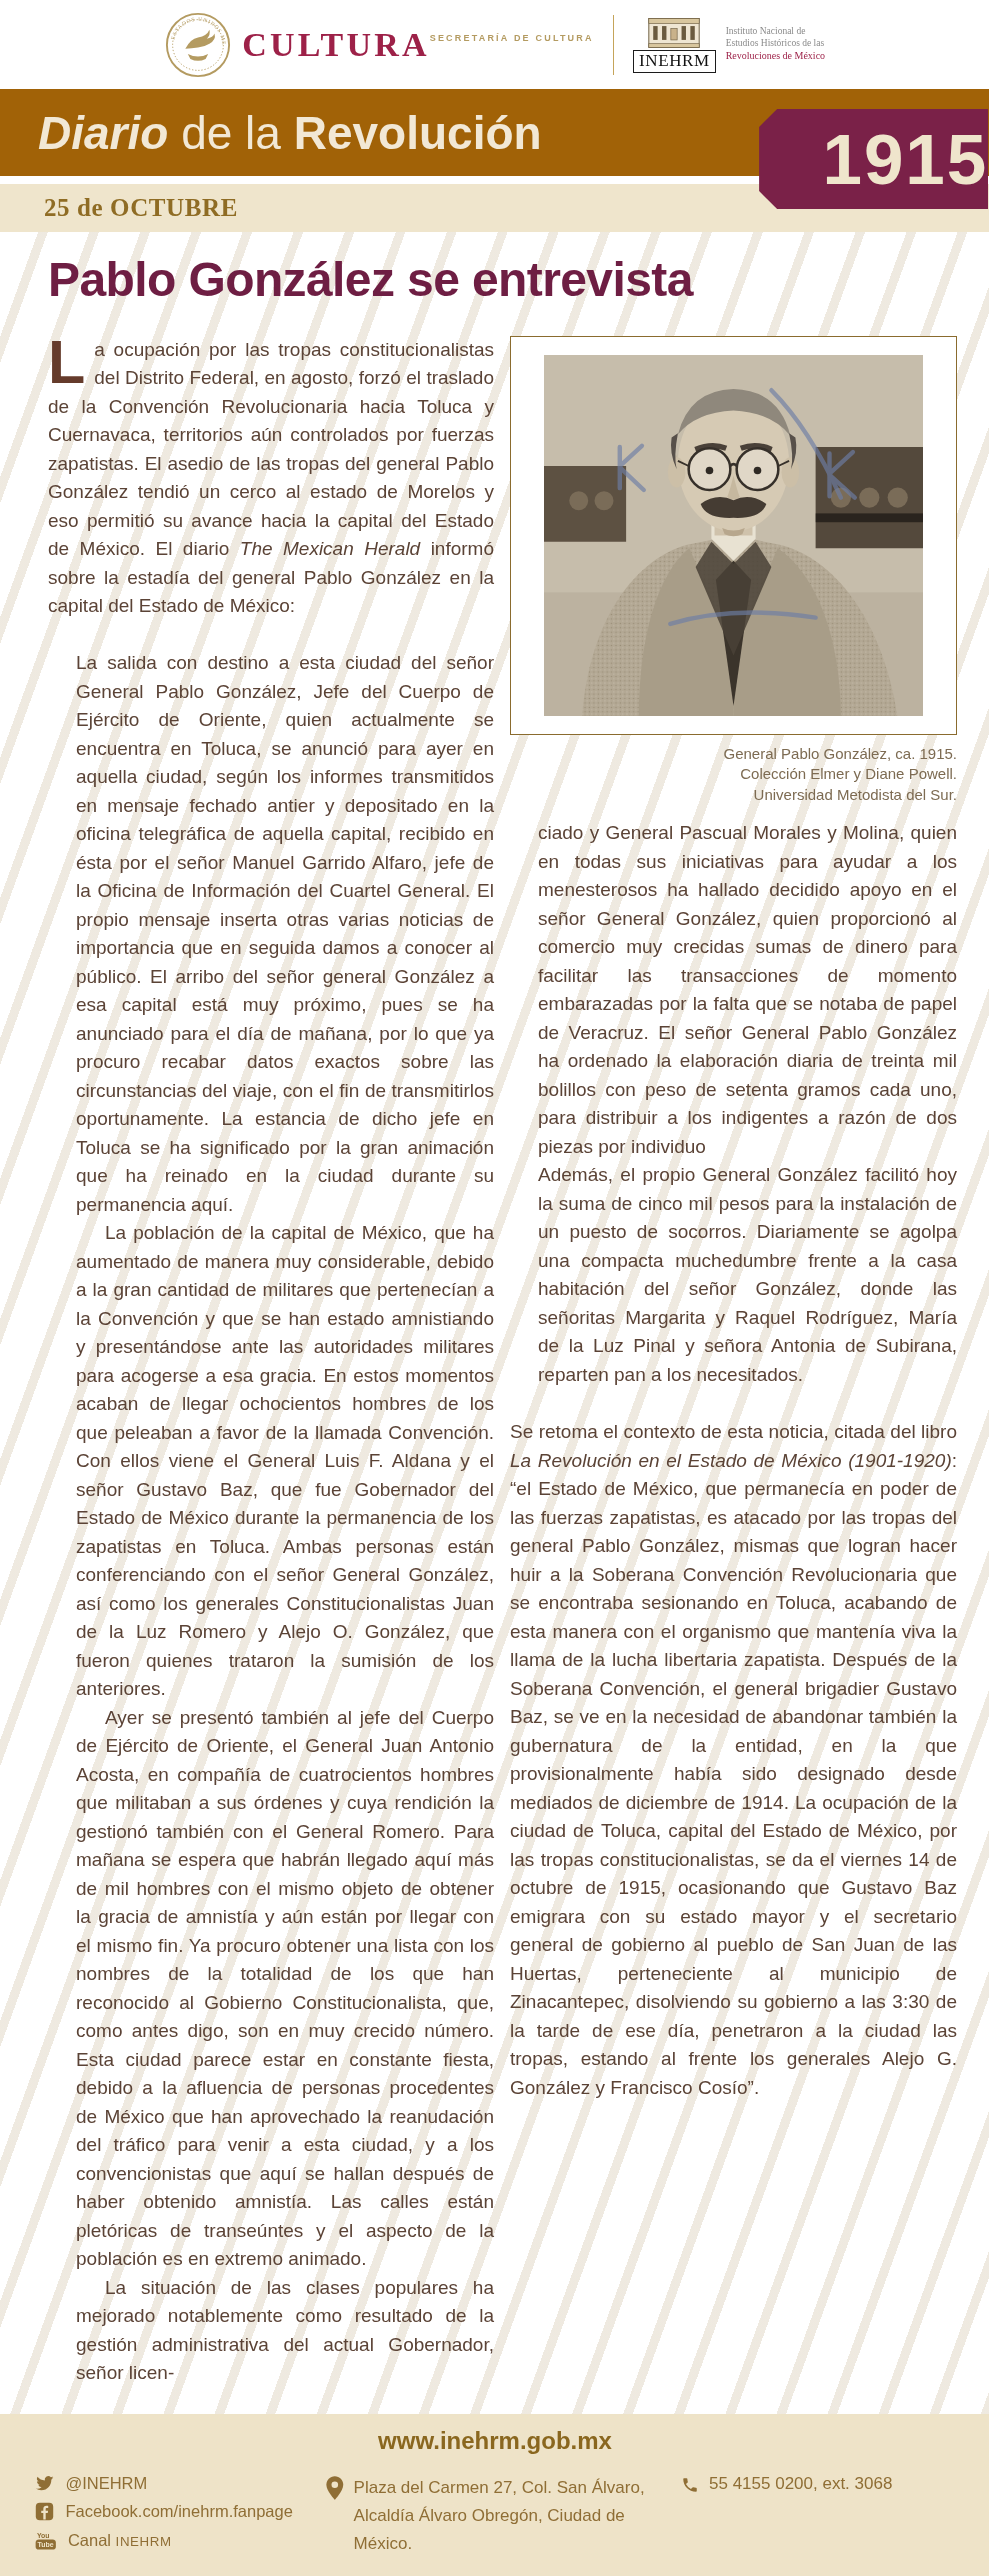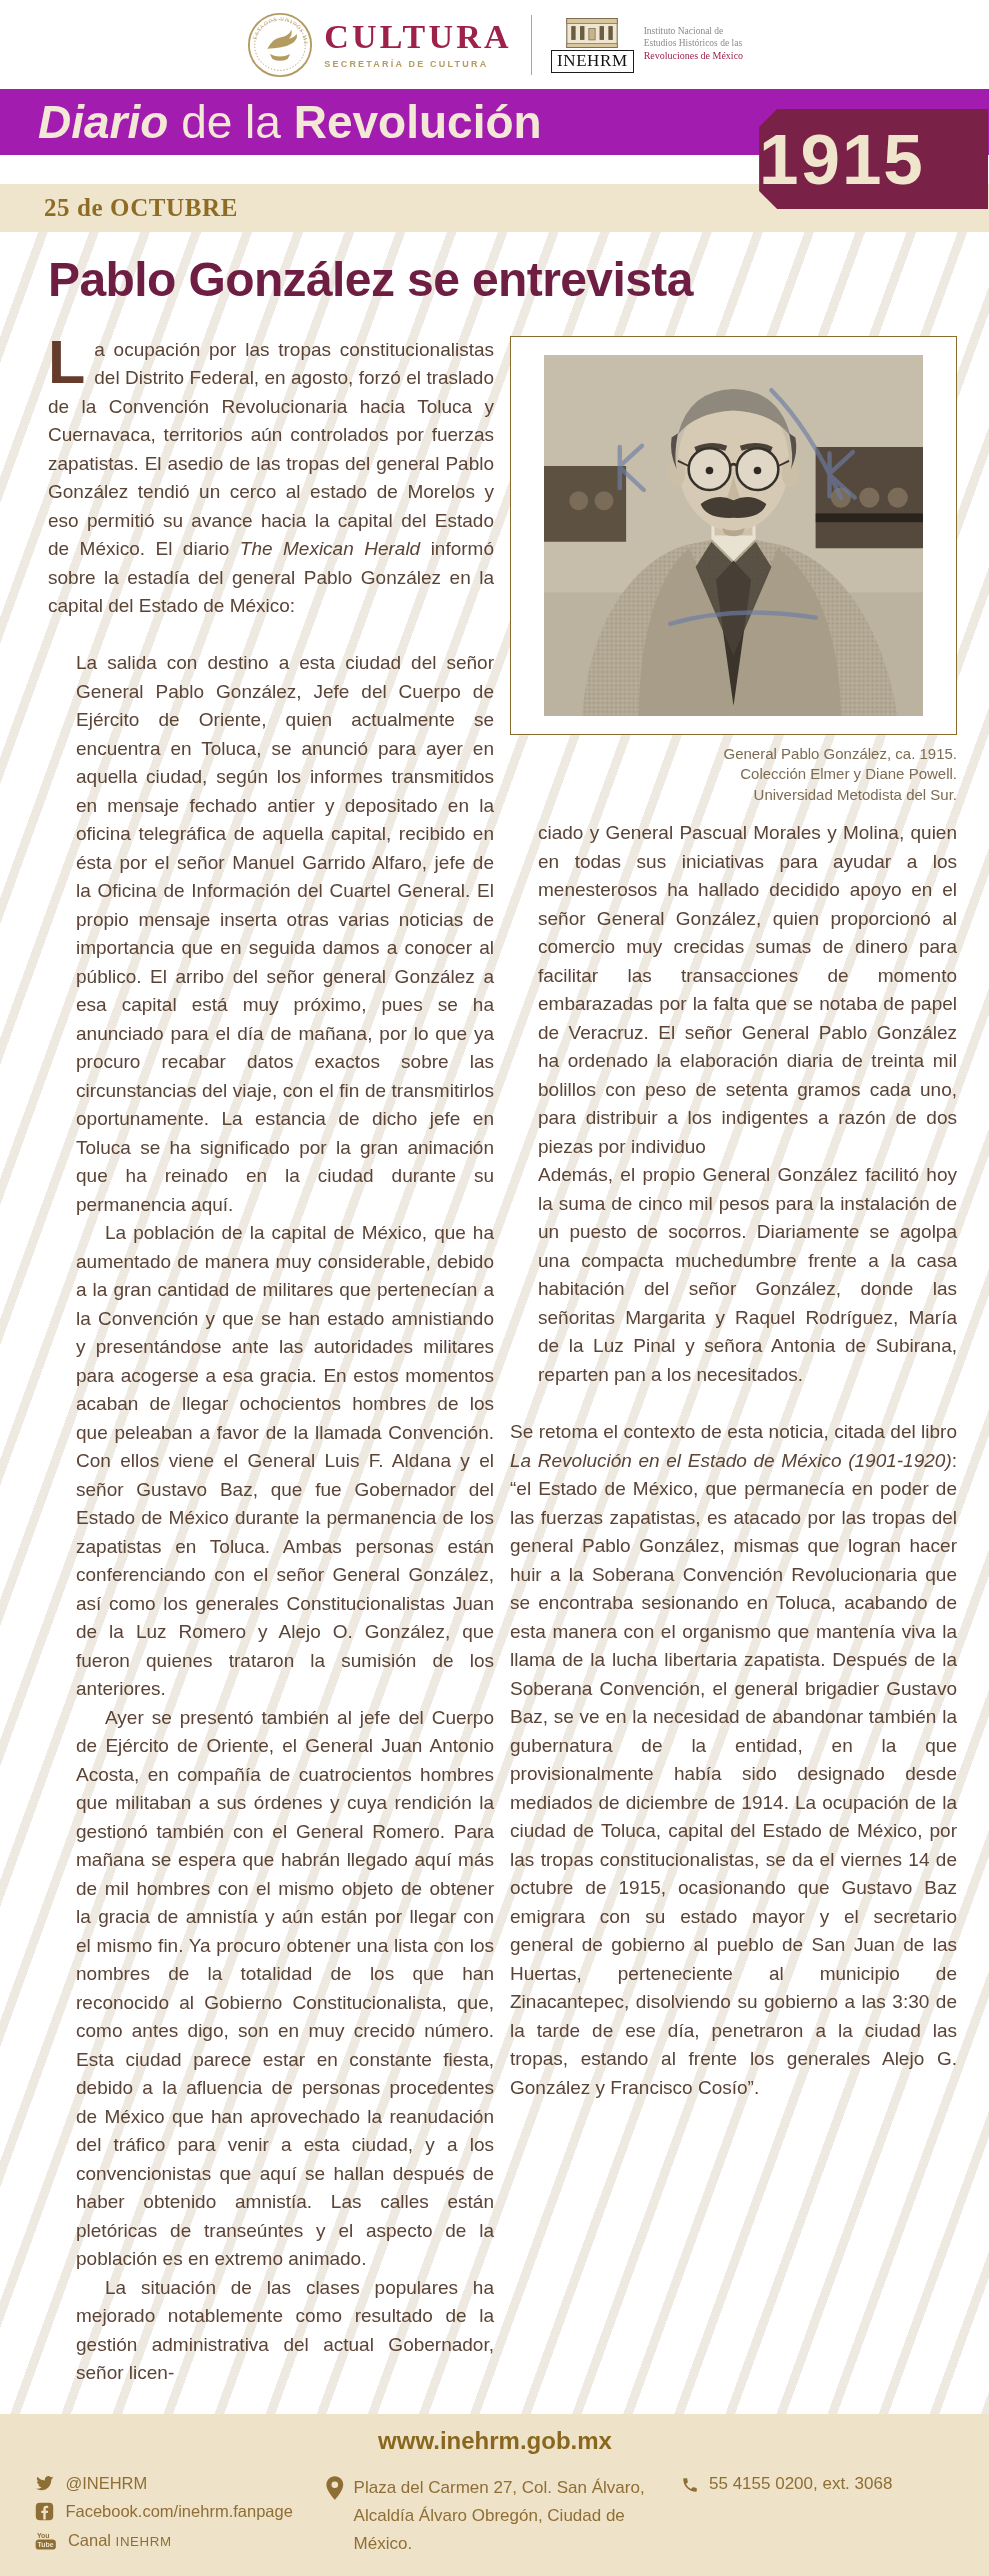--- a/index.html
+++ b/index.html
@@ -4,46 +4,46 @@
 <style>
   * { margin:0; padding:0; box-sizing:border-box; }
   html,body { background:#ffffff; }
   body { font-family:"Liberation Sans", sans-serif; }
   .page { position:relative; width:990px; height:2576px; background:#ffffff; overflow:hidden; }
 
   
   .logo-strip { position:absolute; top:0; left:0; width:100%; height:89px; background:#ffffff;
     display:flex; align-items:center; justify-content:center; gap:19px; z-index:5; }
   .cultura-wrap { display:flex; align-items:center; gap:11.4px; }
-  .cultura-text { display:flex; flex-direction:column; }
+  .cultura-text { display:flex; flex-direction:row; }
   .cultura-word { font-family:"Liberation Serif", serif; font-weight:bold; font-size:34px;
     letter-spacing:3.2px; color:#9d2148; line-height:1; }
   .cultura-sub { font-size:9px; font-weight:bold; letter-spacing:2.2px; color:#b49b61; margin-top:5px; }
   .logo-divider { width:1.3px; height:60px; background:#c5a45a; }
   .inehrm-wrap { display:flex; align-items:center; gap:10px; }
   .inehrm-logo { display:flex; flex-direction:column; align-items:center; }
   .inehrm-box { border:1.3px solid #1c1c1c; padding:0.6px 5px 1.3px; font-family:"Liberation Serif", serif;
     font-size:17px; color:#111; letter-spacing:0.6px; background:#fff; }
   .inehrm-lines { font-family:"Liberation Serif", serif; font-size:9.5px; color:#8a8a8a; line-height:1.25; }
   .inehrm-lines .maroon { color:#9d2148; font-weight:normal; font-size:10px; }
 
   
-  .band-brown { position:absolute; top:89px; left:0; width:100%; height:66px; background:#a21caf;
+  .band-brown { position:absolute; top:89px; left:0; width:100%; height:87px; background:#a16207;
     display:flex; align-items:center; z-index:2; }
   .band-title { padding-left:38px; font-size:46px; color:#f2e8d5; letter-spacing:0; line-height:1; }
   .band-title .t-italic { font-weight:bold; font-style:italic; }
   .band-title .t-light { font-weight:normal; }
   .band-title .t-bold { font-weight:bold; }
   .band-cream { position:absolute; top:184px; left:0; width:100%; height:48px; background:#efe5cc;
     display:flex; align-items:center; z-index:2; }
   .band-date { padding-left:44px; font-family:"Liberation Serif", serif; font-weight:bold;
     font-size:25px; color:#8f6c24; letter-spacing:0.6px; }
   .badge-1915 { position:absolute; top:109px; right:1.9px; width:229px; height:100px; background:#7a2148;
     clip-path:polygon(18px 0, 100% 0, 100% 100%, 18px 100%, 0 calc(100% - 18px), 0 18px);
-    display:flex; align-items:center; justify-content:flex-start; z-index:4; }
+    display:flex; align-items:center; justify-content:flex-end; z-index:4; }
   .badge-1915 span { color:#efe5cc; font-size:71px; font-weight:bold; letter-spacing:1.9px; line-height:1; }
 
   
   .content { position:absolute; top:223px; left:0; width:100%; height:2198px; background:#ffffff;
     background-image:repeating-linear-gradient(110deg, rgba(201,184,153,0) 0 39px, rgba(201,184,153,0.30) 39px 48px);
     padding:27px 33px 0 48px; }
   h1.article-title { color:#6e1e43; font-weight:bold; font-size:48px; line-height:1.27;
     letter-spacing:-0.6px; margin-bottom:25px; }
 
   .cols { display:flex; gap:16px; }

